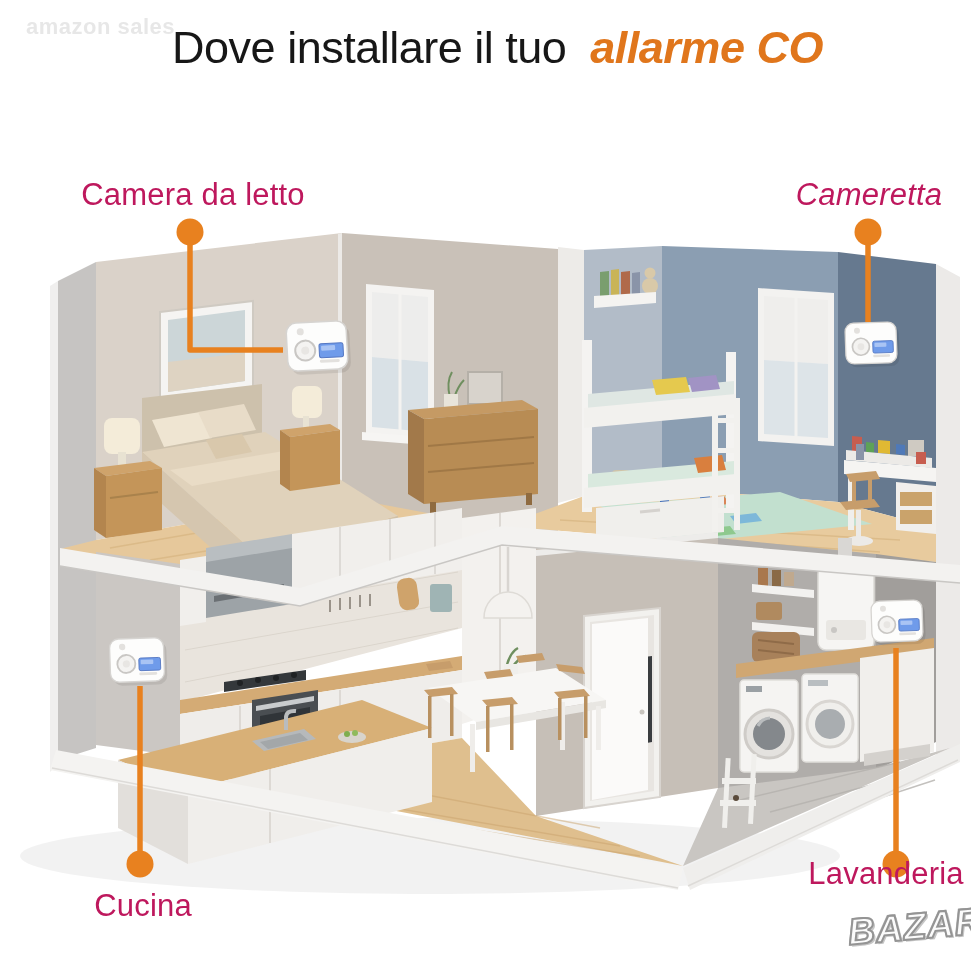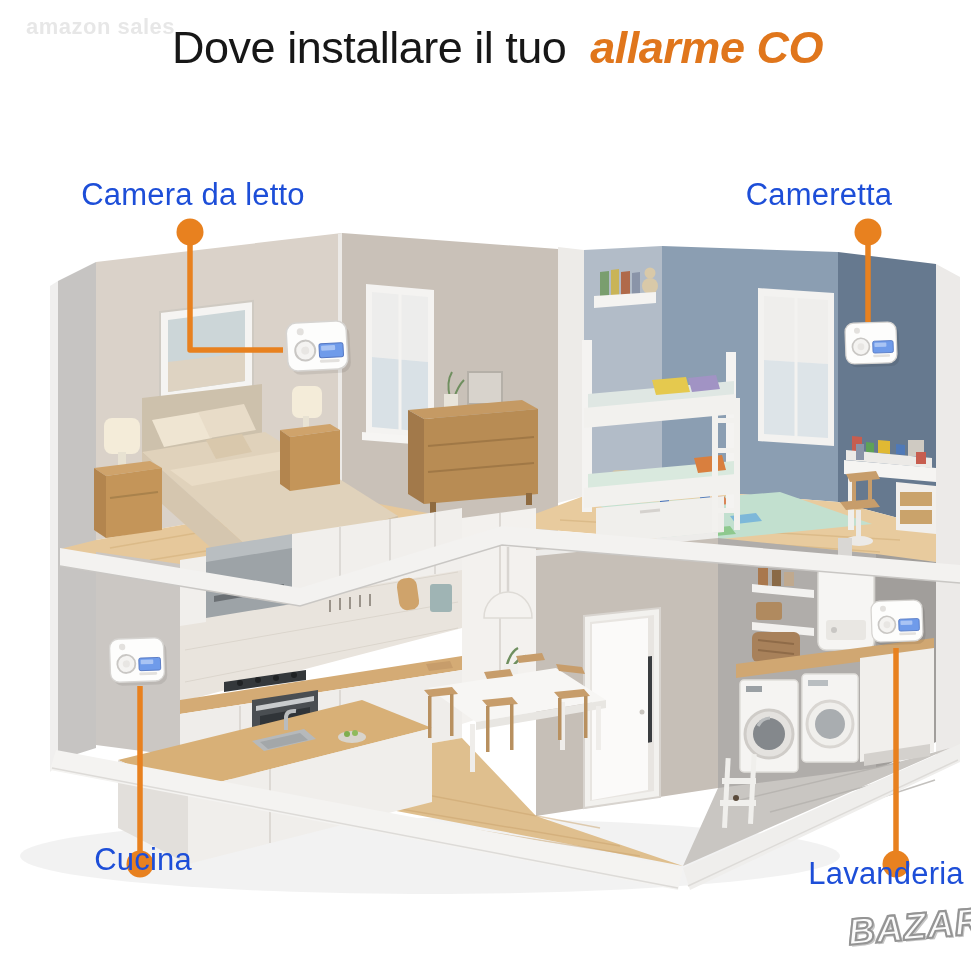--- a/index.html
+++ b/index.html
@@ -3,21 +3,21 @@
 <meta charset="utf-8">
 <style>
   html,body{margin:0;padding:0;background:#fff;}
   .canvas{position:relative;width:971px;height:960px;background:#ffffff;overflow:hidden;
           font-family:"Liberation Sans", sans-serif;}
   .title{position:absolute;top:22px;left:12px;width:100%;text-align:center;
          font-size:45px;color:#171717;letter-spacing:-0.5px;white-space:nowrap;}
   .title .hl{color:#E0761C;font-weight:bold;font-style:italic;}
   .wm-top{position:absolute;left:26px;top:14px;font-size:22px;color:#d8d8d8;opacity:.6;
           letter-spacing:.5px;font-weight:bold;}
-  .room-label{position:absolute;transform:translateX(-50%);font-size:31px;color:#1d4ed8;
+  .room-label{position:absolute;transform:translateX(-50%);font-size:31px;color:#be185d;
               white-space:nowrap;letter-spacing:.2px;}
   .wm-bazar{position:absolute;left:848px;top:906px;font-size:37px;font-weight:bold;font-style:italic;
             color:#fbfbfb;letter-spacing:1px;transform:rotate(-5deg);
             -webkit-text-stroke:2px #8f8f8f;
             text-shadow:2px 2px 0 #c4c4c4,-1px -1px 0 #a9a9a9,1px -1px 0 #b5b5b5,-1px 1px 0 #b5b5b5;
             opacity:.95;}
   svg{position:absolute;left:0;top:0;}
 </style>
 </head>
 <body>
@@ -371,18 +371,18 @@
   </svg>
 
   <div class="wm-top">amazon sales</div>
 
   <div class="title">
     <span>Dove installare il tuo&nbsp;</span>
     <span class="hl">allarme CO</span>
   </div>
 
   <div class="room-label" style="left:193px;top:177px;">Camera da letto</div>
-  <div class="room-label" style="left:819px;top:177px;">Cameretta</div>
-  <div class="room-label" style="left:143px;top:842px;">Cucina</div>
+  <div class="room-label" style="left:869px;top:177px;font-style:italic;">Cameretta</div>
+  <div class="room-label" style="left:143px;top:888px;">Cucina</div>
   <div class="room-label" style="left:886px;top:856px;">Lavanderia</div>
 
   <div class="wm-bazar">BAZAR</div>
 </div>
 
 </body></html>

